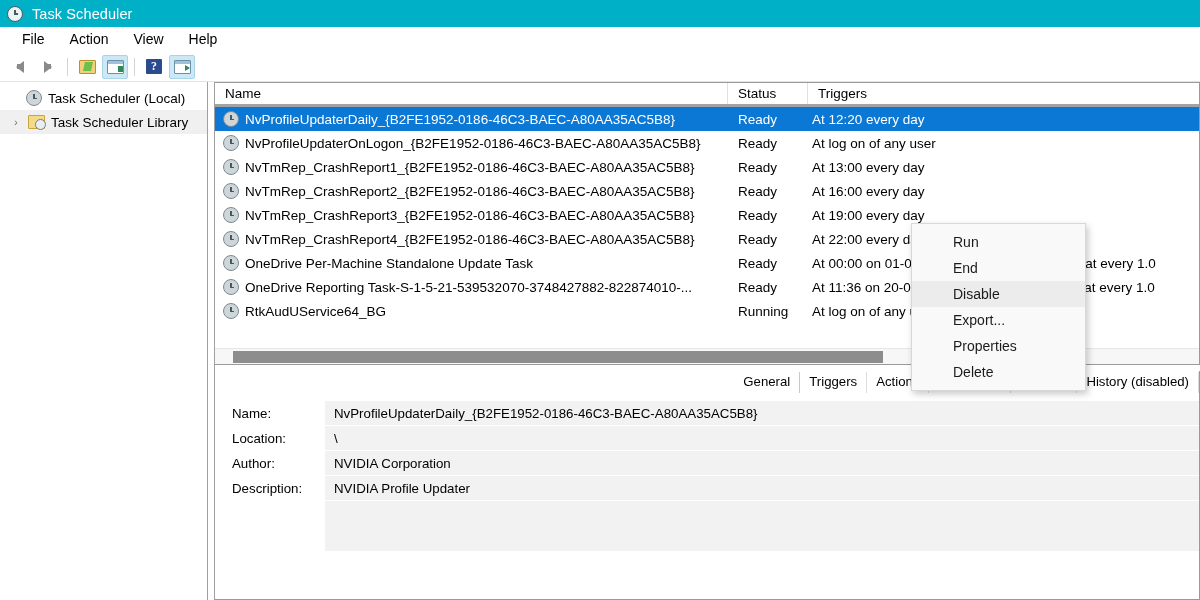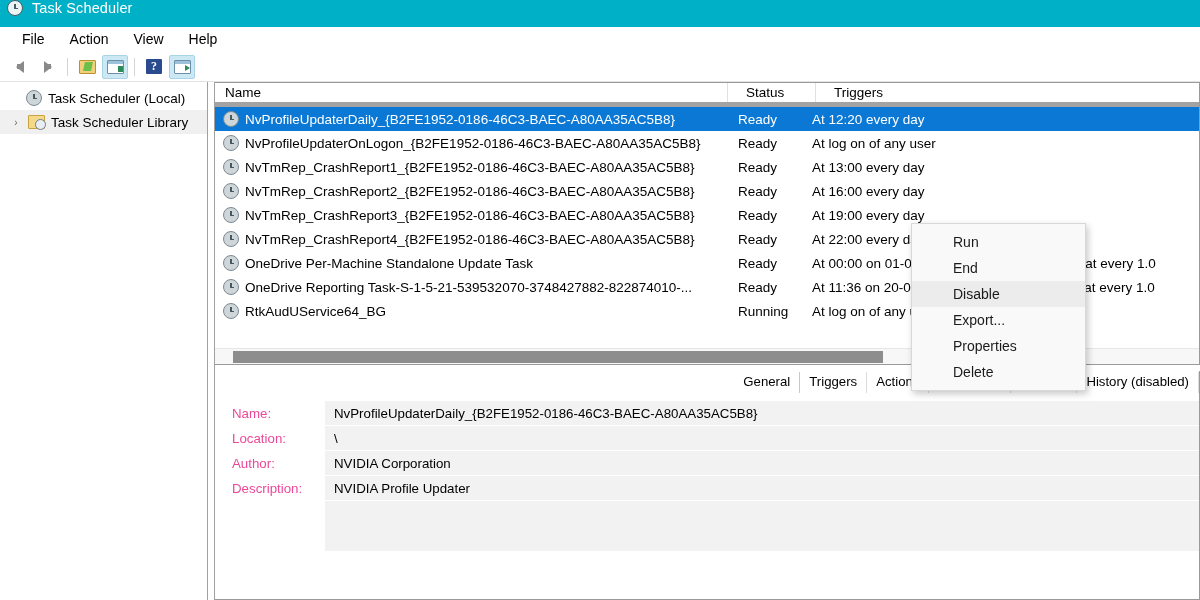--- a/index.html
+++ b/index.html
@@ -9,20 +9,21 @@
     overflow: hidden;
     font-family: "Liberation Sans", sans-serif;
     background: #ffffff;
   }
 
   
   #titlebar {
     height: 27px;
     background: #00b0c7;
     display: flex;
+    align-items: center;
     padding-left: 7px;
     color: #ffffff;
   }
   #titlebar .title-text {
     font-size: 14.5px;
     margin-left: 9px;
     letter-spacing: .1px;
     color: #ffffff;
   }
 
@@ -192,23 +193,22 @@
     border-left: none;
     background: #ffffff;
     display: flex;
     flex-direction: column;
     position: relative;
   }
   #list-header {
     height: 24px;
     display: flex;
     background: #ffffff;
-    border-bottom: 5px solid #a3a3a3;
-    flex: 0 0 auto;
-    gap: 8px;
+    border-bottom: 3px solid #a3a3a3;
+    flex: 0 0 auto;
   }
   #list-header .col {
     font-size: 13.5px;
     color: #000000;
     display: flex; align-items: center;
     padding-left: 10px;
     border-right: 1px solid #e0e0e0;
     height: 100%;
   }
   .col-name { width: 513px; }
@@ -282,21 +282,21 @@
 
   #fields { padding-top: 8px; }
   .field-row {
     display: flex;
     align-items: stretch;
     height: 25px;
   }
   .field-label {
     width: 110px;
     font-size: 13.3px;
-    color: #ec4899;
+    color: #000000;
     padding-left: 17px;
     display: flex; align-items: center;
     flex: 0 0 auto;
   }
   .field-value {
     flex: 1 1 auto;
     font-size: 13.3px;
     color: #000000;
     background: #f2f2f2;
     border-bottom: 1px solid #ffffff;

